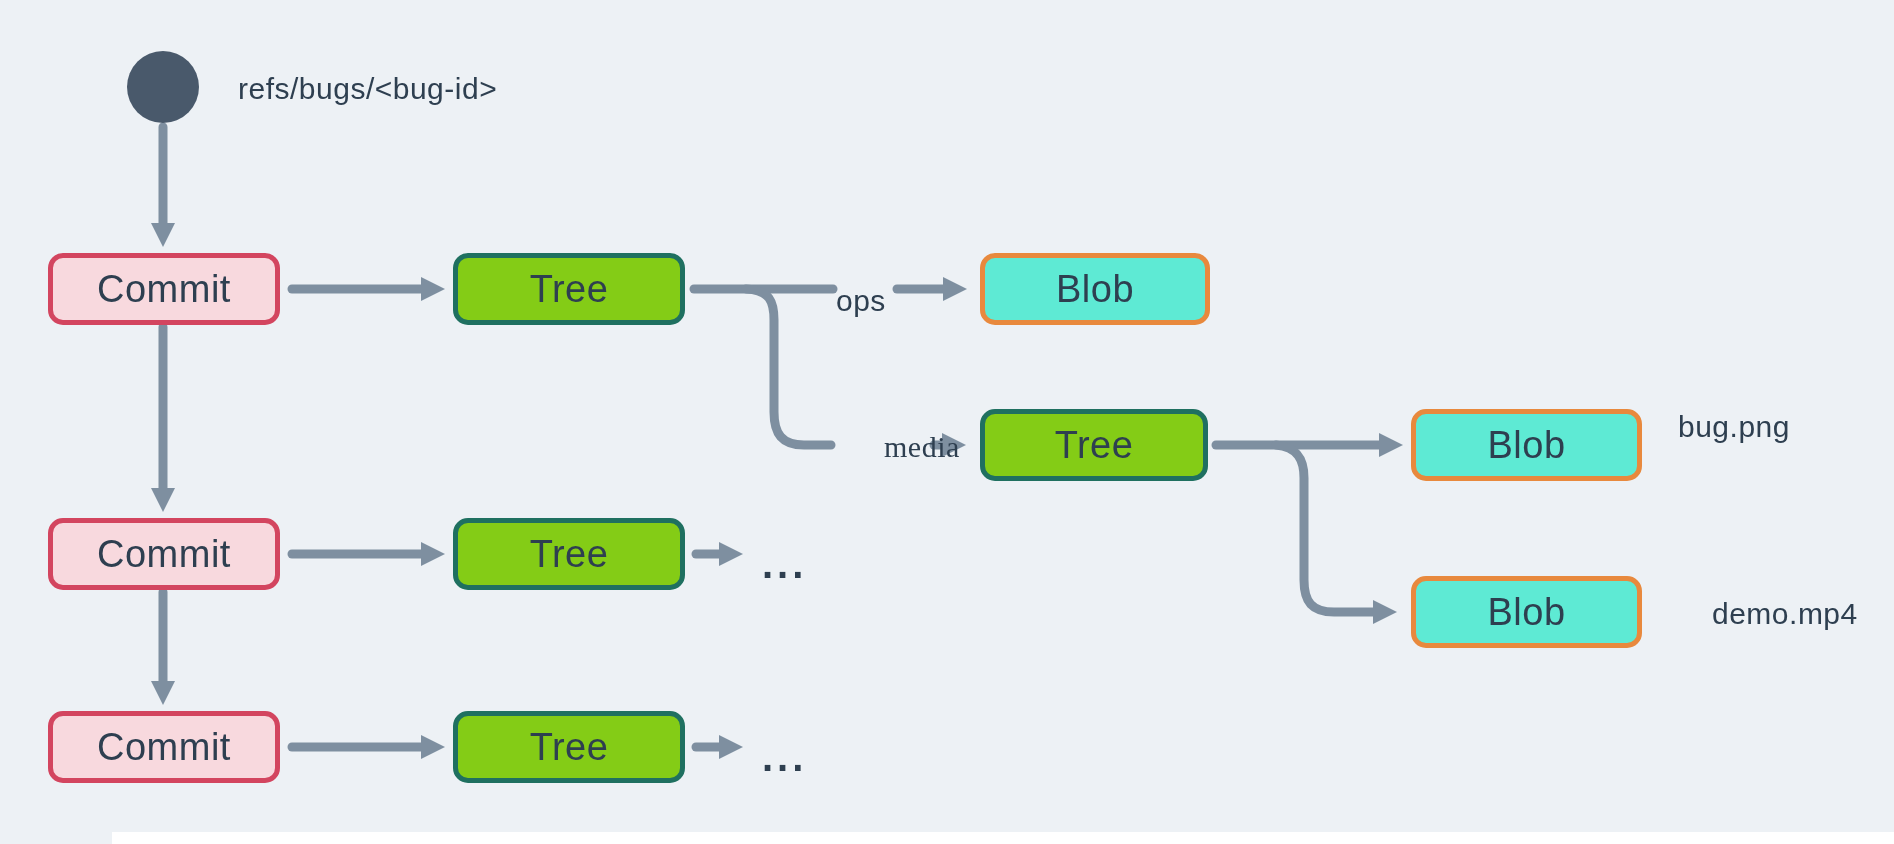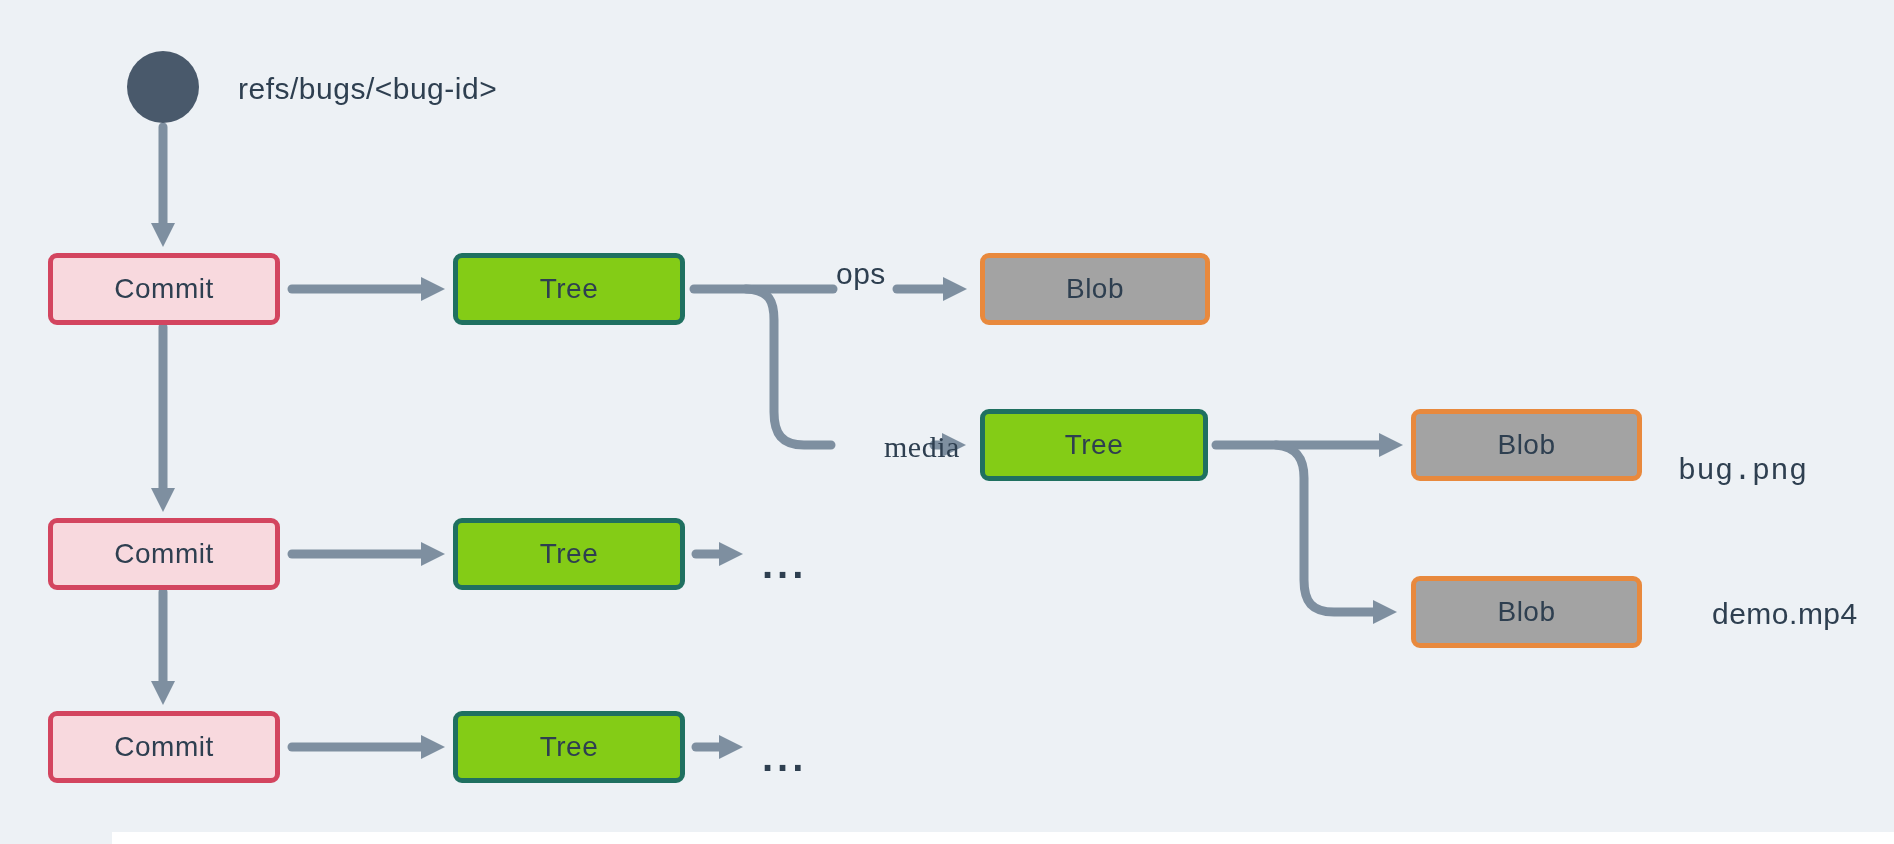--- a/index.html
+++ b/index.html
@@ -8,26 +8,26 @@
     width:1894px;height:844px;
     background:#edf1f5;
     font-family:"Liberation Sans","DejaVu Sans",sans-serif;
     color:#2e3f50;
     overflow:hidden;
   }
   .edges{position:absolute;left:0;top:0;width:1894px;height:844px;}
   .node{
     position:absolute;box-sizing:border-box;
     display:flex;align-items:center;justify-content:center;
-    font-size:28px;border-radius:9px;border:5px solid;
+    font-size:38px;border-radius:15px;border:5px solid;
     color:#2e3f50;letter-spacing:0.5px;text-align:center;
   }
   .commit{background:#f8d9de;border-color:#d3455f;}
   .tree{background:#84cc16;border-color:#1f7060;}
-  .blob{background:#a3a3a3;border-color:#e8893d;}
+  .blob{background:#5eead4;border-color:#e8893d;}
   .ref-circle{
     position:absolute;left:127px;top:51px;width:72px;height:72px;
     border-radius:50%;background:#49596b;
   }
   .txt{
     position:absolute;font-size:30px;color:#2e3f50;
     transform:translateY(-50%);white-space:nowrap;letter-spacing:0.5px;
   }
   .ellipsis{
     position:absolute;font-size:40px;line-height:1;color:#2e3f50;
@@ -77,23 +77,23 @@
   <div class="node tree" style="left:453px;top:253px;width:232px;height:72px;">Tree</div>
   <div class="node tree" style="left:453px;top:518px;width:232px;height:72px;">Tree</div>
   <div class="node tree" style="left:453px;top:711px;width:232px;height:72px;">Tree</div>
 
   <div class="node blob" style="left:980px;top:253px;width:230px;height:72px;">Blob</div>
   <div class="node tree" style="left:980px;top:409px;width:228px;height:72px;">Tree</div>
 
   <div class="node blob" style="left:1411px;top:409px;width:231px;height:72px;">Blob</div>
   <div class="node blob" style="left:1411px;top:576px;width:231px;height:72px;">Blob</div>
 
-  <div class="txt" style="left:836px;top:274px;">ops</div>
+  <div class="txt" style="left:836px;top:301px;">ops</div>
   <div class="txt" style="left:884px;top:447px;font-family:Liberation Serif, serif;">media</div>
 
-  <div class="txt" style="left:1678px;top:471px;font-family:Liberation Mono, monospace;">bug.png</div>
+  <div class="txt" style="left:1678px;top:427px;">bug.png</div>
   <div class="txt" style="left:1712px;top:614px;">demo.mp4</div>
 
   <div class="ellipsis" style="left:762px;top:544px;">...</div>
   <div class="ellipsis" style="left:762px;top:737px;">...</div>
 
   <div class="bottom-strip"></div>
 </div>
 
 </body></html>

